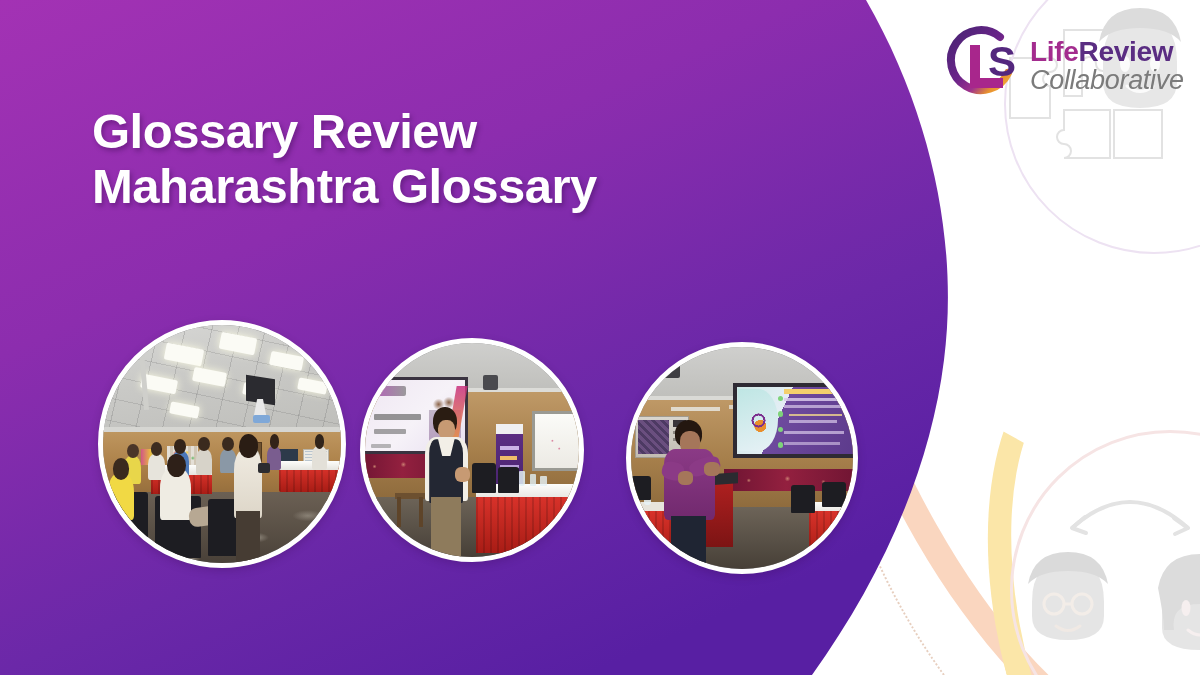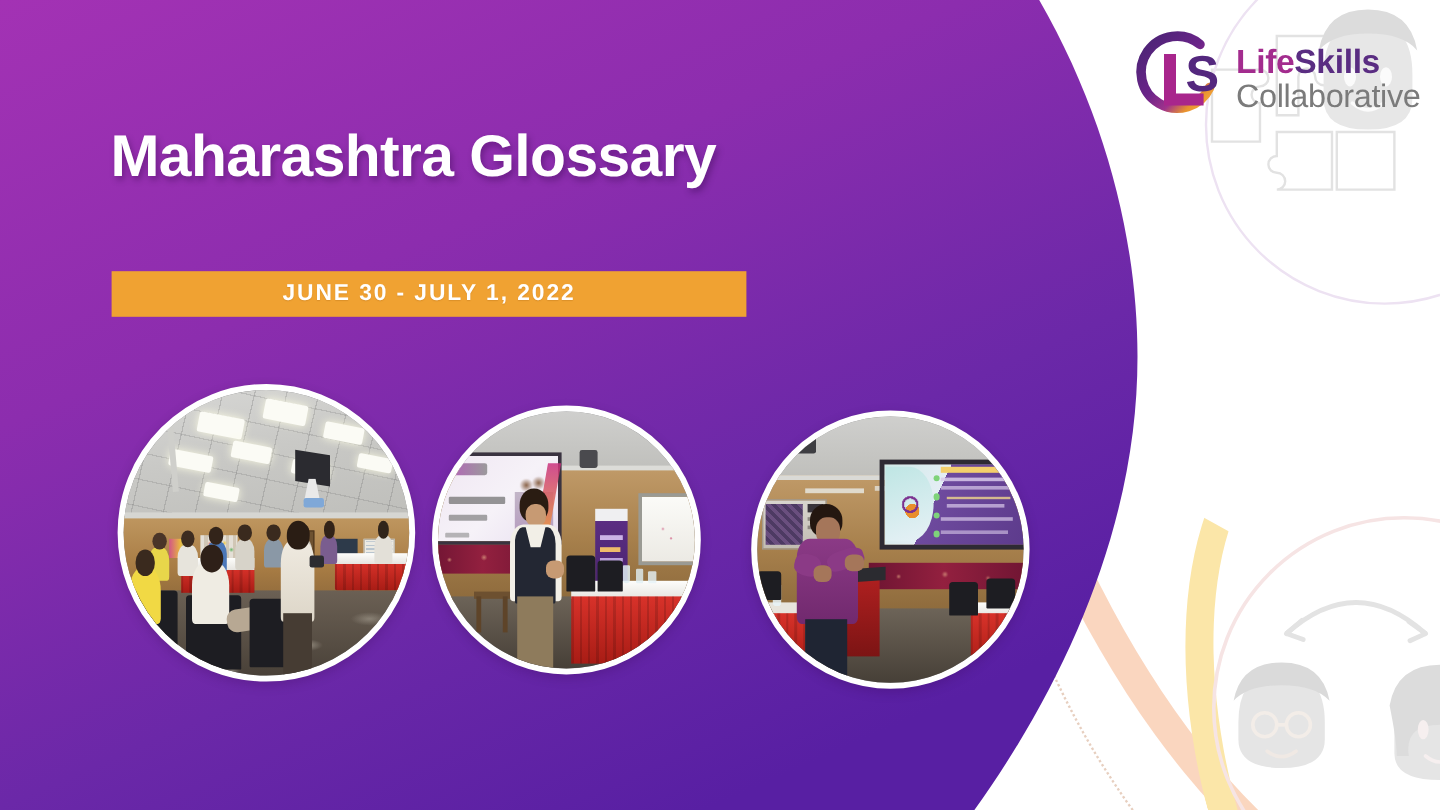--- a/index.html
+++ b/index.html
@@ -67,21 +67,21 @@
     position:absolute; left:0; top:0; width:1200px; height:675px;
   }
 
   
   .logo { position:absolute; left:944px; top:18px; width:240px; height:92px; display:flex; align-items:center; gap:6px; }
   .logo-mark { width:80px; height:80px; flex:0 0 80px; position:relative; }
   .logo-text { display:flex; flex-direction:column; line-height:1.0; padding-top:4px;}
   .logo-line1 { font-size:28px; font-weight:bold; letter-spacing:-0.3px; white-space:nowrap;}
   .logo-life { color:#A32C8E; }
   .logo-skills { color:#5A2D82; }
-  .logo-line2 { font-size:27px; color:#7B7B7B; letter-spacing:-0.3px; margin-top:1px; white-space:nowrap; }
+  .logo-line2 { font-size:27px; color:#7B7B7B; letter-spacing:-0.3px; margin-top:1px; white-space:nowrap;font-style:italic; }
 
   
   .headline {
     position:absolute; left:92px; top:104px; width:700px;
     color:#fff; font-weight:bold; font-size:49px; line-height:1.12;
     letter-spacing:-0.5px;
     text-shadow:2px 3px 5px rgba(40,0,60,.35);
   }
   .headline .l { display:block; white-space:nowrap; }
 
@@ -240,30 +240,30 @@
             <stop offset="88%" stop-color="#E8922F"></stop>
             <stop offset="100%" stop-color="#F3A63A"></stop>
           </linearGradient>
         </defs>
         <path d="M56 13 A30 30 0 1 0 64 49" fill="none" stroke="url(#cg)" stroke-width="8" stroke-linecap="round"></path>
         <path d="M31 26 L31 59 L54 59" fill="none" stroke="#A8268C" stroke-width="10" stroke-linecap="square"></path>
         <text x="58" y="52" text-anchor="middle" font-family="'Liberation Sans',sans-serif" font-size="42" font-weight="bold" fill="#54277E">S</text>
       </svg>
     </div>
     <div class="logo-text">
-      <div class="logo-line1"><span class="logo-life">Life</span><span class="logo-skills">Skills</span></div>
+      <div class="logo-line1"><span class="logo-life">Life</span><span class="logo-skills">Review</span></div>
       <div class="logo-line2">Collaborative</div>
     </div>
   </div>
 
   <div class="headline">
+    <span class="l">Glossary Review</span>
     <span class="l">Maharashtra Glossary</span>
   </div>
 
-  <div class="date-chip">JUNE 30 - JULY 1, 2022</div>
 
   <div class="photo ph1">
     <div class="scene">
       <div class="s-abs p1-ceiling"></div>
       <div class="s-abs p1-ceil-grid"></div>
       <div class="s-abs lightpanel" style="left:26%;top:9%;width:16%;height:7%;transform:rotate(11deg);"></div>
       <div class="s-abs lightpanel" style="left:49%;top:4%;width:15%;height:7%;transform:rotate(11deg);"></div>
       <div class="s-abs lightpanel" style="left:70%;top:12%;width:14%;height:6%;transform:rotate(11deg);"></div>
       <div class="s-abs lightpanel" style="left:16%;top:22%;width:15%;height:6%;transform:rotate(11deg);"></div>
       <div class="s-abs lightpanel" style="left:38%;top:19%;width:14%;height:6%;transform:rotate(11deg);"></div>

